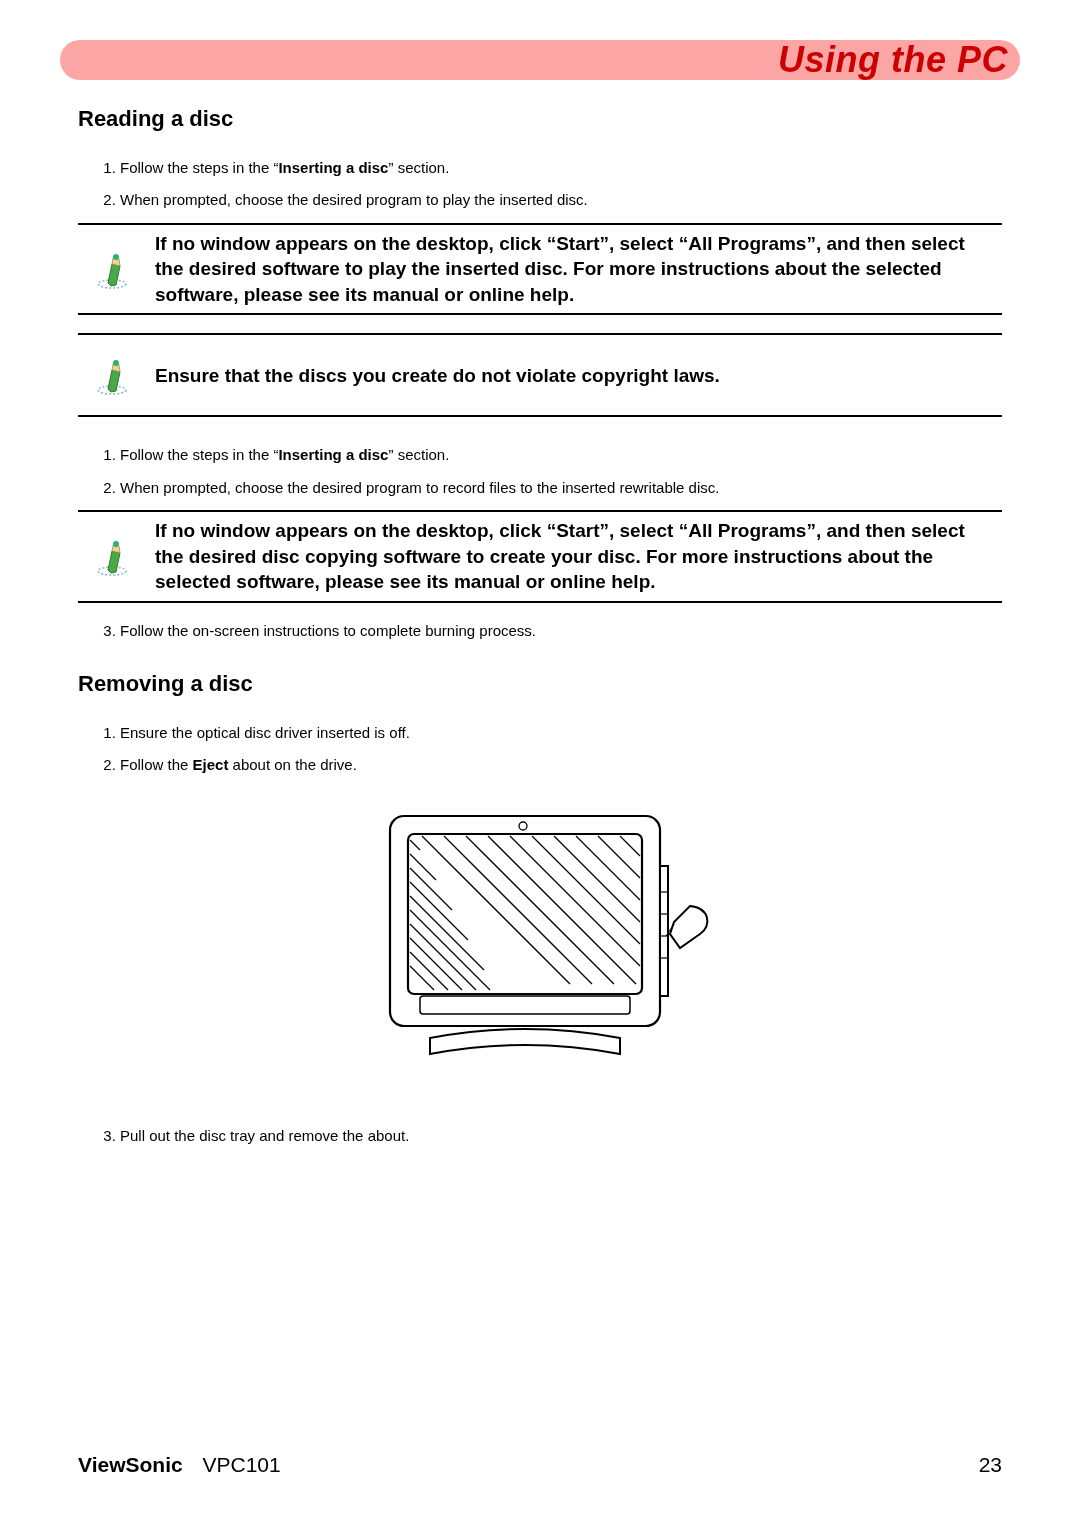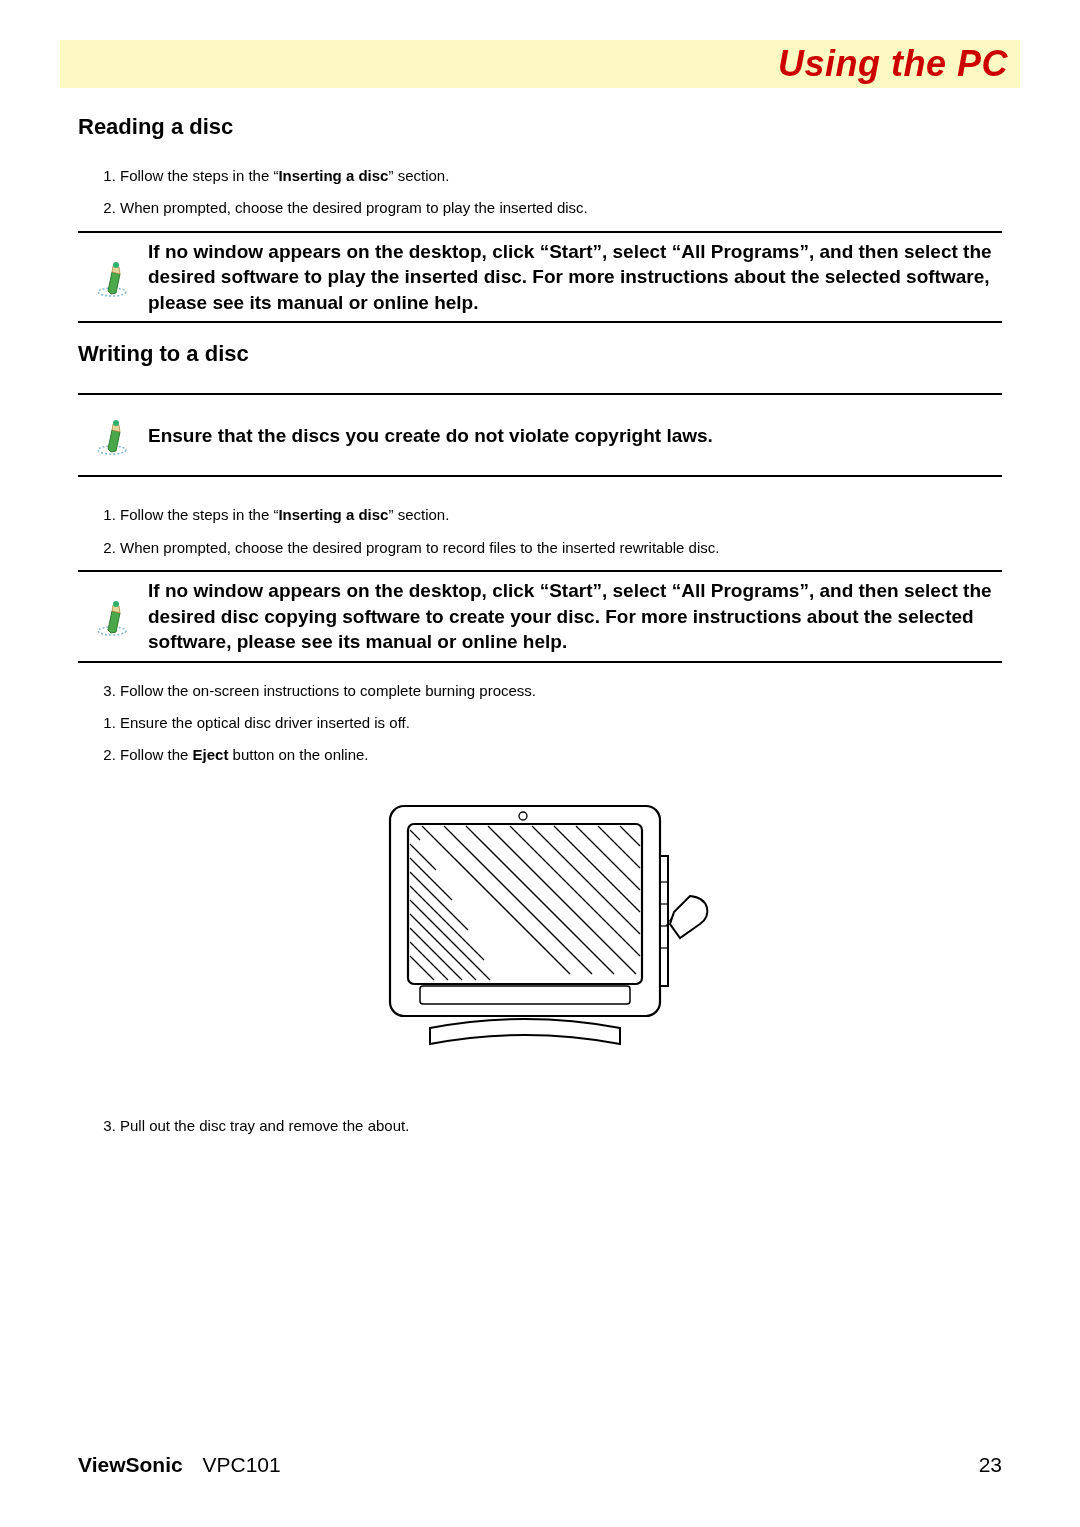--- a/index.html
+++ b/index.html
@@ -9,27 +9,28 @@
     background: #fff;
     width: 1080px;
     height: 1527px;
     position: relative;
     color: #000;
   }
   .page {
     padding: 40px 78px 0 78px;
   }
   .header-bar {
-    background: #fef9c3;
-    height: 48px;
+    background: #fca5a5;
+    height: 40px;
     margin: 0 -18px 26px -18px;
     display: flex;
     align-items: center;
     justify-content: flex-end;
     padding-right: 12px;
+    border-radius: 20px;
   }
   .header-title {
     font-family: "Arial Black", Arial, sans-serif;
     font-weight: 900;
     font-size: 36px;
     color: #cc0000;
     font-style: italic;
     letter-spacing: 0.5px;
   }
   .section-title {
@@ -47,20 +48,21 @@
     line-height: 1.35;
   }
   .bold { font-weight: bold; }
   .note-box {
     border-top: 2px solid #000;
     border-bottom: 2px solid #000;
     display: flex;
     align-items: center;
     padding: 6px 0;
     margin: 4px 0 18px 0;
+    gap: 7px;
   }
   .note-icon {
     width: 70px;
     flex-shrink: 0;
     display: flex;
     align-items: center;
     justify-content: center;
   }
   .note-text {
     font-family: Verdana, Arial, sans-serif;
@@ -108,21 +110,20 @@
       <svg width="38" height="40" viewBox="0 0 38 40">
         <ellipse cx="18" cy="35" rx="14" ry="4" fill="none" stroke="#7fb8d6" stroke-width="1.5" stroke-dasharray="2 2"></ellipse>
         <polygon points="14,34 18,15 26,17 22,36 17,37" fill="#4aa84a" stroke="#2e7a2e" stroke-width="1"></polygon>
         <polygon points="18,15 26,17 25,10 19,9" fill="#e8d59a" stroke="#a88b4a" stroke-width="0.8"></polygon>
         <circle cx="22" cy="8" r="3" fill="#2eb26b"></circle>
       </svg>
     </div>
     <div class="note-text">If no window appears on the desktop, click “Start”, select “All Programs”, and then select the desired software to play the inserted disc. For more instructions about the selected software, please see its manual or online help.</div>
   </div>
 
-  <div class="section-title">Writing to a disc</div>
 
   <div class="note-box" style="margin-top:18px;padding:20px 0;">
     <div class="note-icon">
       <svg width="38" height="40" viewBox="0 0 38 40">
         <ellipse cx="18" cy="35" rx="14" ry="4" fill="none" stroke="#7fb8d6" stroke-width="1.5" stroke-dasharray="2 2"></ellipse>
         <polygon points="14,34 18,15 26,17 22,36 17,37" fill="#4aa84a" stroke="#2e7a2e" stroke-width="1"></polygon>
         <polygon points="18,15 26,17 25,10 19,9" fill="#e8d59a" stroke="#a88b4a" stroke-width="0.8"></polygon>
         <circle cx="22" cy="8" r="3" fill="#2eb26b"></circle>
       </svg>
     </div>
@@ -145,25 +146,26 @@
         <circle cx="22" cy="8" r="3" fill="#2eb26b"></circle>
       </svg>
     </div>
     <div class="note-text">If no window appears on the desktop, click “Start”, select “All Programs”, and then select the desired disc copying software to create your disc. For more instructions about the selected software, please see its manual or online help.</div>
   </div>
 
   <ol class="steps" start="3">
     <li>Follow the on-screen instructions to complete burning process.</li>
   </ol>
 
+  <div class="section-title" style="margin-top:30px;">Removing a disc</div>
 
   <ol class="steps">
     <li>Ensure the optical disc driver inserted is off.</li>
     <li>
-      <span>Follow the </span><span class="bold">Eject</span><span> button on the online.</span>
+      <span>Follow the </span><span class="bold">Eject</span><span> about on the drive.</span>
     </li>
   </ol>
 
   <div class="figure">
     <svg width="360" height="280" viewBox="0 0 360 280">
       <rect x="30" y="20" width="270" height="210" rx="14" fill="#fff" stroke="#000" stroke-width="2.2"></rect>
       <rect x="48" y="38" width="234" height="160" rx="6" fill="#fff" stroke="#000" stroke-width="2.2"></rect>
       <line x1="50" y1="44" x2="60" y2="54" stroke="#000" stroke-width="1.3"></line>
       <line x1="50" y1="58" x2="76" y2="84" stroke="#000" stroke-width="1.3"></line>
       <line x1="50" y1="72" x2="92" y2="114" stroke="#000" stroke-width="1.3"></line>

